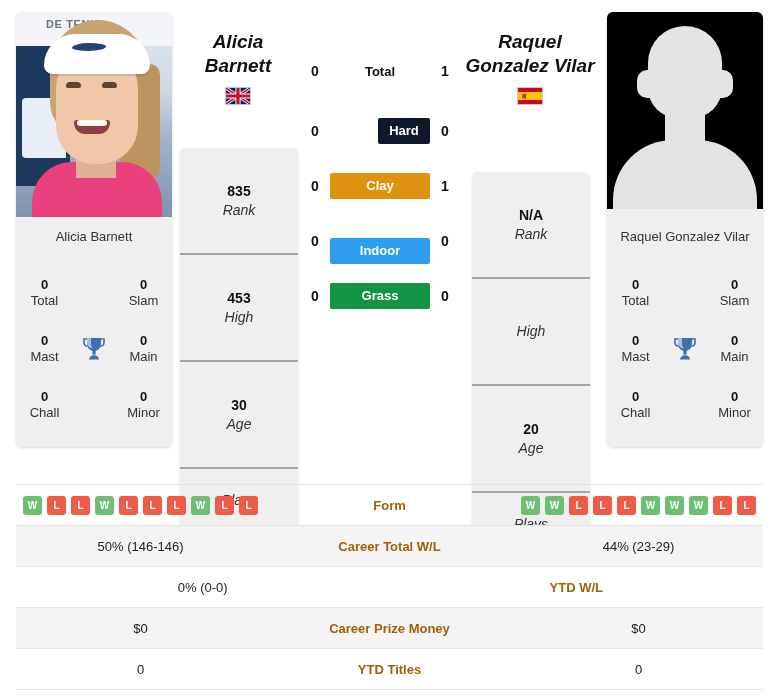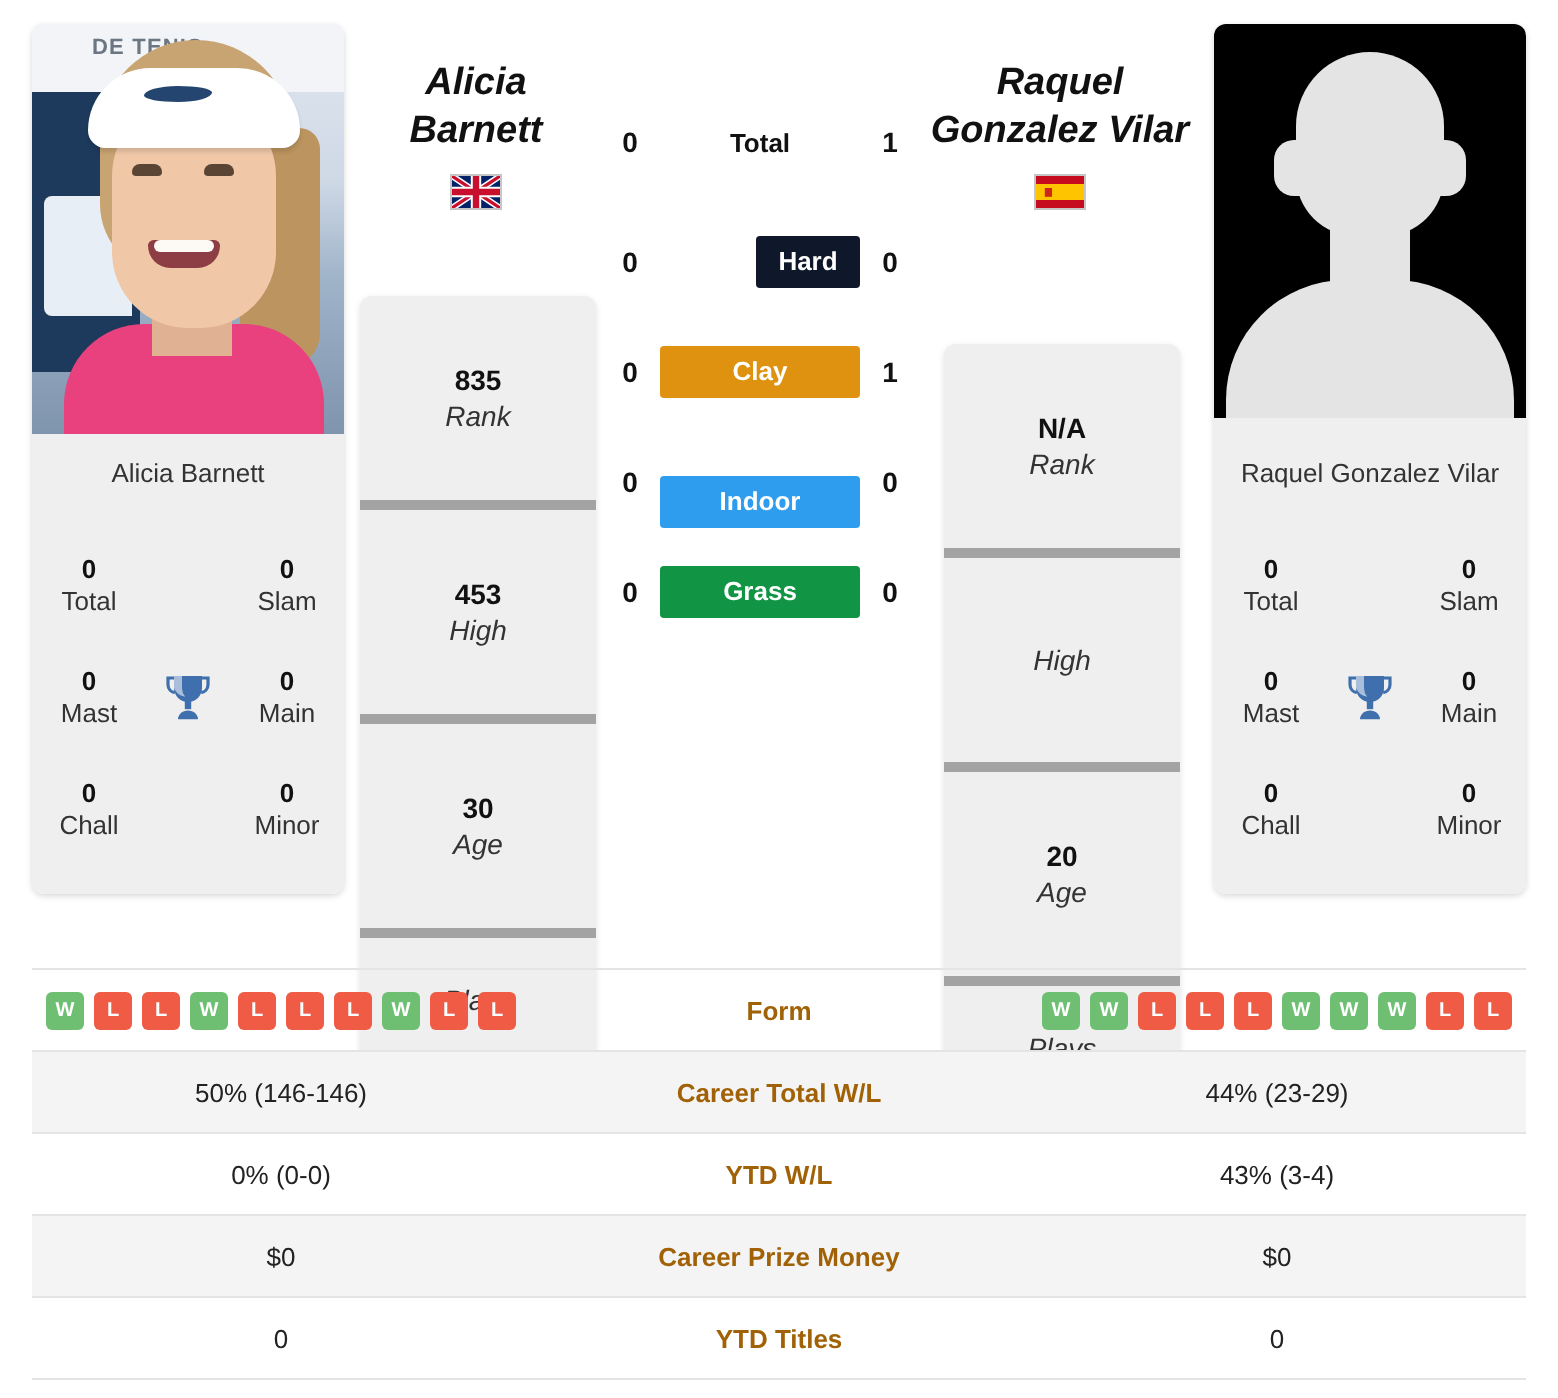--- a/index.html
+++ b/index.html
@@ -158,21 +158,21 @@
     overflow: hidden;
     box-shadow: 0 1px 3px rgba(0,0,0,.12);
   }
   .rank-card.left  { left: 180px; top: 148px; }
   .rank-card.right { left: 472px; top: 172px; }
 
   .rank-cell {
     height: 107px;
     display: flex; flex-direction: column;
     align-items: center; justify-content: center;
-    border-bottom: 5px solid #a3a3a3;
+    border-bottom: 2px solid #a3a3a3;
     line-height: 1.3;
   }
   .rank-cell:last-child { border-bottom: none; height: 62px; }
   .rank-cell .num { font-size: 14px; font-weight: 700; color: #111; }
   .rank-cell .lbl { font-size: 14px; color: #333; font-style: italic; }
 
   
   .h2h {
     position: absolute;
     left: 300px;
@@ -513,21 +513,20 @@
       </div>
     </div>
     <div class="srow alt">
       <div class="scell">50% (146-146)</div>
       <div class="scell mid">Career Total W/L</div>
       <div class="scell">44% (23-29)</div>
     </div>
     <div class="srow">
       <div class="scell">0% (0-0)</div>
       <div class="scell mid">YTD W/L</div>
-      <div class="scell">43% (3-4)</div>
     </div>
     <div class="srow alt">
       <div class="scell">$0</div>
       <div class="scell mid">Career Prize Money</div>
       <div class="scell">$0</div>
     </div>
     <div class="srow">
       <div class="scell">0</div>
       <div class="scell mid">YTD Titles</div>
       <div class="scell">0</div>

